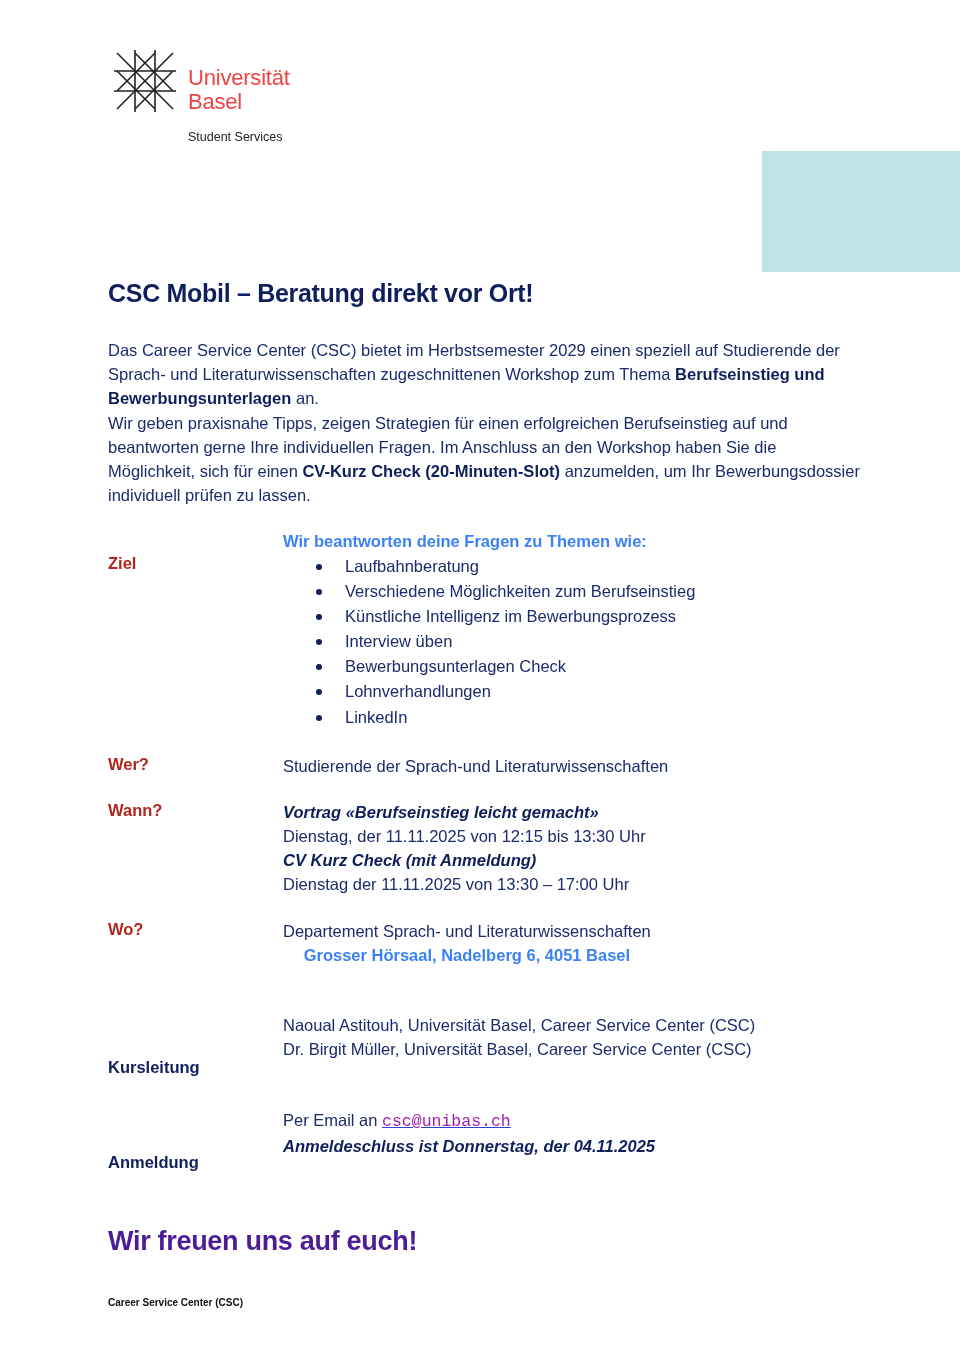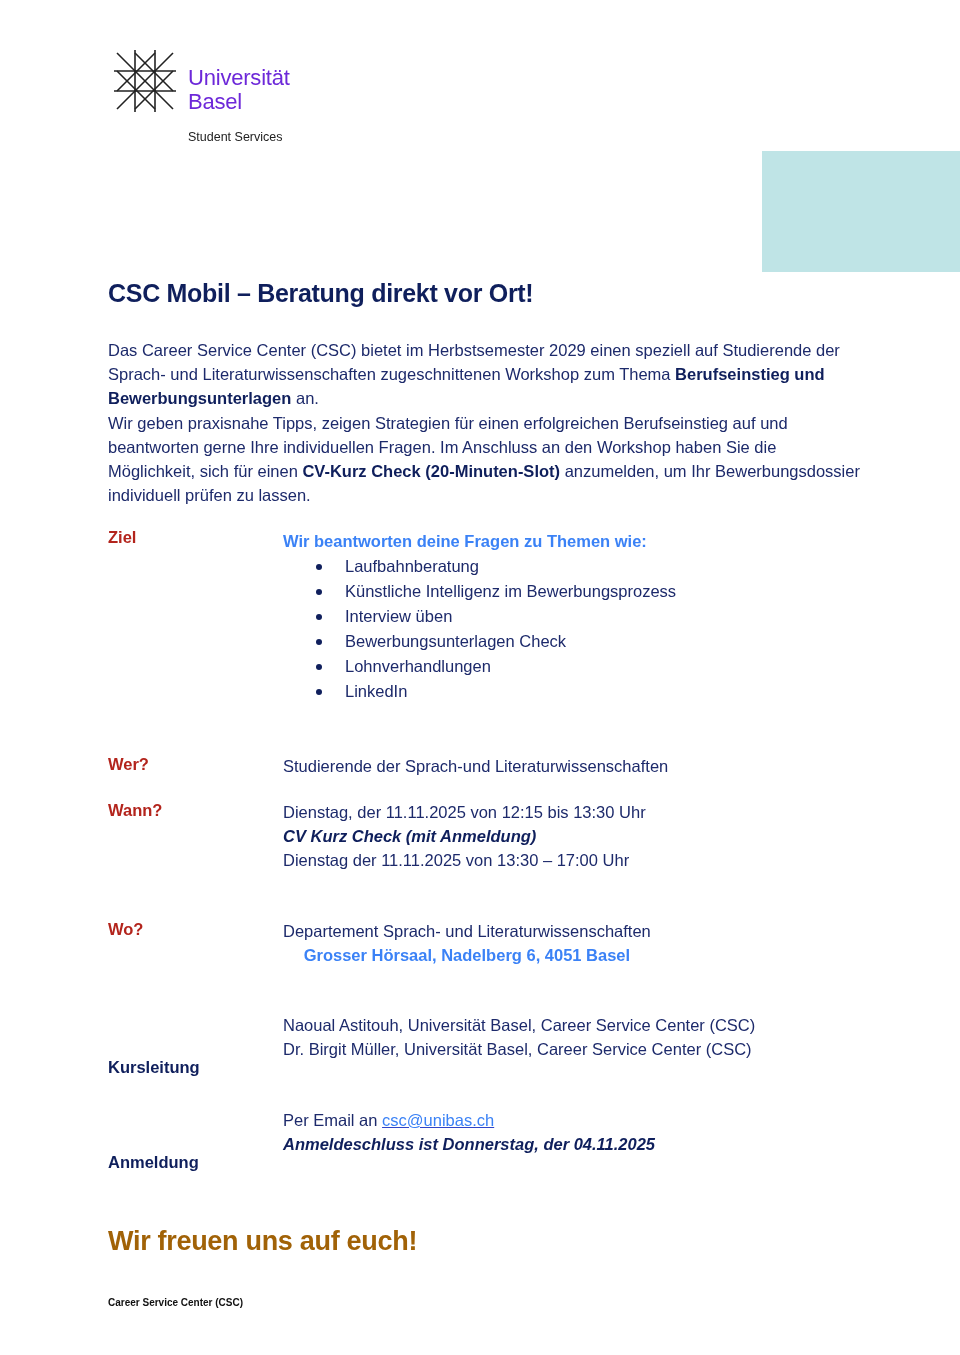--- a/index.html
+++ b/index.html
@@ -2,21 +2,21 @@
 <html><head>
 <meta charset="utf-8">
 <style>
   html, body { margin: 0; padding: 0; background: #ffffff; }
   body { width: 960px; height: 1355px; position: relative; overflow: hidden;
          font-family: "Liberation Sans", "DejaVu Sans", sans-serif; color: #1d2a6b; }
   .abs { position: absolute; }
 
   
   .logo-mark { left: 114px; top: 50px; width: 62px; height: 62px; }
-  .logo-text { left: 188px; top: 66px; font-size: 22px; line-height: 24px; color: #6d28d9; font-weight: 500; letter-spacing: -0.2px; }
+  .logo-text { left: 188px; top: 66px; font-size: 22px; line-height: 24px; color: #ef4444; font-weight: 500; letter-spacing: -0.2px; }
   .logo-sub { left: 188px; top: 130px; font-size: 12.5px; color: #222; }
 
   .teal-block { left: 762px; top: 151px; width: 198px; height: 121px; }
 
   .title { left: 108px; top: 279px; font-size: 25px; font-weight: bold; color: #0f1f5c; letter-spacing: -0.3px; }
 
   .intro { left: 108px; top: 338px; width: 760px; font-size: 16.5px; line-height: 24.2px; color: #1d2a6b; }
   .intro b { color: #0f1f5c; }
   .intro p { margin: 0; }
 
@@ -26,23 +26,23 @@
 
   .val { left: 283px; font-size: 16.5px; line-height: 24px; color: #1d2a6b; }
   .val .strong { font-weight: bold; color: #3b82f6; text-align: center; }
   .val .em { font-weight: bold; font-style: italic; color: #0f1f5c; }
   .val p { margin: 0; }
 
   .bullets { left: 312px; top: 554px; margin: 0; padding: 0; list-style: none; font-size: 16.5px; line-height: 25.1px; color: #1d2a6b; }
   .bullets li { position: relative; padding-left: 33px; }
   .bullets li .dot { position: absolute; left: 4px; top: 10px; width: 6px; height: 6px; border-radius: 50%; background: #0f1f5c; }
 
-  .email { color: #3b82f6; text-decoration: underline; text-decoration-color: #2f45c9; }
+  .email { color: #a21caf; text-decoration: underline; text-decoration-color: #2f45c9; font-family: Liberation Mono, monospace; }
 
-  .closing { left: 108px; top: 1226px; font-size: 27px; font-weight: bold; color: #a16207; letter-spacing: -0.3px; }
+  .closing { left: 108px; top: 1226px; font-size: 27px; font-weight: bold; color: #4c1d95; letter-spacing: -0.3px; }
   .footer { left: 108px; top: 1297px; font-size: 10px; font-weight: bold; color: #111; }
 </style>
 </head>
 <body>
 
 <div class="abs logo-mark">
   <svg width="62" height="62" viewBox="0 0 62 62" stroke="#222" stroke-width="1.6" fill="none">
     <line x1="21" y1="0" x2="21" y2="62"></line>
     <line x1="41" y1="0" x2="41" y2="62"></line>
     <line x1="0" y1="21" x2="62" y2="21"></line>
@@ -63,36 +63,38 @@
 
 <div class="abs teal-block" id="teal" style="background: rgb(191, 228, 230);"></div>
 
 <div class="abs title">CSC Mobil – Beratung direkt vor Ort!</div>
 
 <div class="abs intro">
   <p><span>Das Career Service Center (CSC) bietet im Herbstsemester 2029 einen speziell auf Studierende der Sprach- und Literaturwissenschaften zugeschnittenen Workshop zum Thema </span><b>Berufseinstieg und Bewerbungsunterlagen</b><span> an.</span></p>
   <p><span>Wir geben praxisnahe Tipps, zeigen Strategien für einen erfolgreichen Berufseinstieg auf und beantworten gerne Ihre individuellen Fragen. Im Anschluss an den Workshop haben Sie die Möglichkeit, sich für einen </span><b>CV-Kurz Check (20-Minuten-Slot)</b><span> anzumelden, um Ihr Bewerbungsdossier individuell prüfen zu lassen.</span></p>
 </div>
 
-<div class="abs label red" style="top:528px">Ziel</div>
+<div class="abs label red" style="top:554px">Ziel</div>
 <div class="abs val" style="top:529px"><span class="strong">Wir beantworten deine Fragen zu Themen wie:</span></div>
 <ul class="abs bullets">
   <li><span class="dot"></span><span>Laufbahnberatung</span></li>
+  <li><span class="dot"></span><span>Verschiedene Möglichkeiten zum Berufseinstieg</span></li>
   <li><span class="dot"></span><span>Künstliche Intelligenz im Bewerbungsprozess</span></li>
   <li><span class="dot"></span><span>Interview üben</span></li>
   <li><span class="dot"></span><span>Bewerbungsunterlagen Check</span></li>
   <li><span class="dot"></span><span>Lohnverhandlungen</span></li>
   <li><span class="dot"></span><span>LinkedIn</span></li>
 </ul>
 
 <div class="abs label red" style="top:755px">Wer?</div>
 <div class="abs val" style="top:754px">Studierende der Sprach-und Literaturwissenschaften</div>
 
 <div class="abs label red" style="top:801px">Wann?</div>
 <div class="abs val" style="top:800px">
+  <p class="em">Vortrag «Berufseinstieg leicht gemacht»</p>
   <p>Dienstag, der 11.11.2025 von 12:15 bis 13:30 Uhr</p>
   <p class="em">CV Kurz Check (mit Anmeldung)</p>
   <p>Dienstag der 11.11.2025 von 13:30 – 17:00 Uhr</p>
 </div>
 
 <div class="abs label red" style="top:920px">Wo?</div>
 <div class="abs val" style="top:919px">
   <p>Departement Sprach- und Literaturwissenschaften</p>
   <p class="strong">Grosser Hörsaal, Nadelberg 6, 4051 Basel</p>
 </div>

